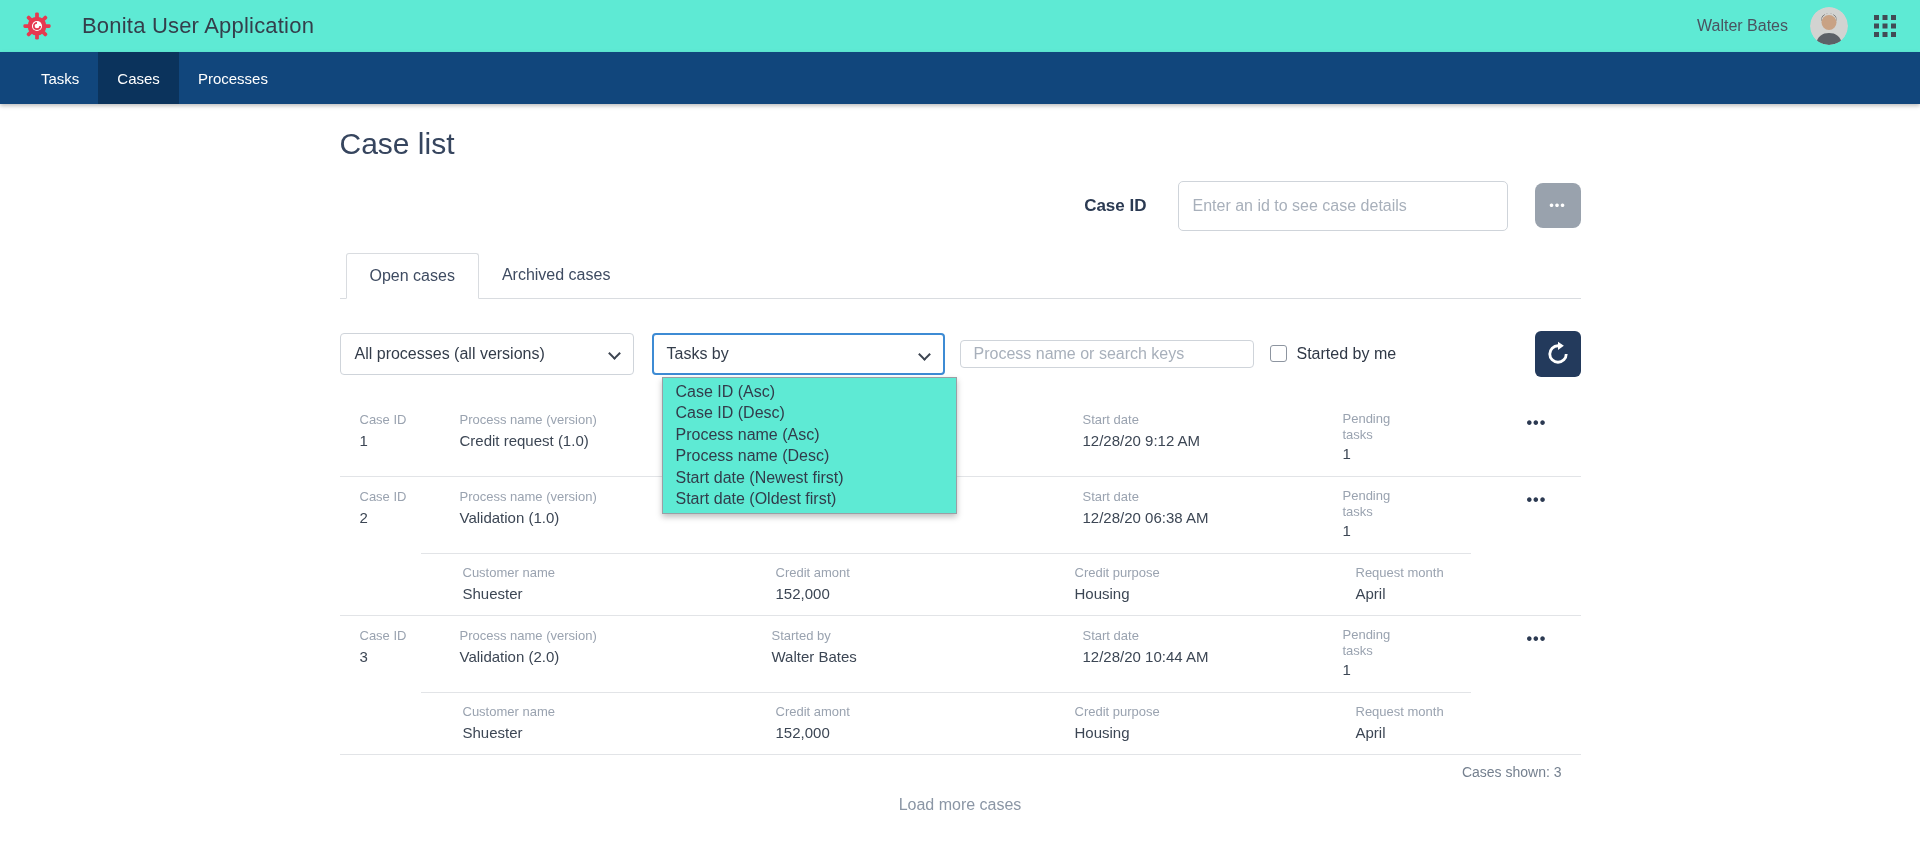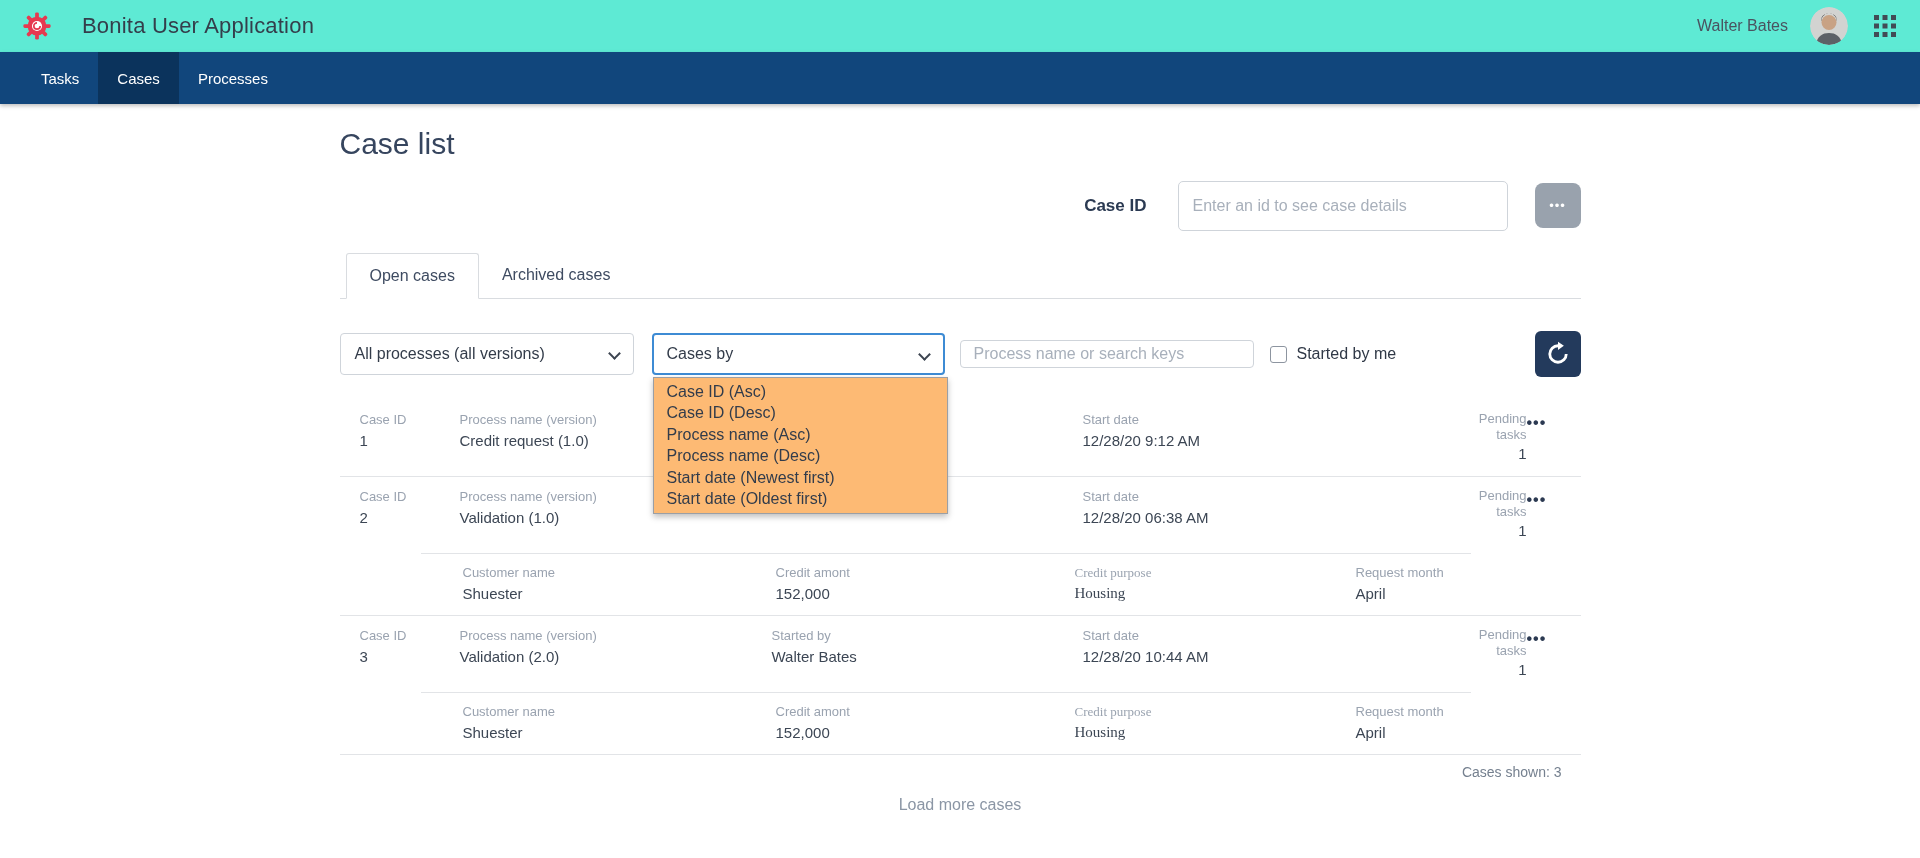--- a/index.html
+++ b/index.html
@@ -36,46 +36,46 @@
   .tab.active { border:1px solid #d9dce0; border-bottom:1px solid #fff; margin-bottom:-1px; border-radius:3px 3px 0 0; background:#fff; }
   .tab.inactive { margin-left:0; }
 
   
   .filterbar { display:flex; align-items:center; margin-top:32px; position:relative; }
   .sel { height:42px; border:1px solid #cfd4da; border-radius:4px; background:#fff; display:flex; align-items:center; padding:0 34px 0 14px; font-size:16px; color:#333c4a; cursor:pointer; position:relative; }
   .sel .chev { position:absolute; right:14px; top:15px; width:9px; height:9px; border-right:2px solid #3c4450; border-bottom:2px solid #3c4450; transform:rotate(45deg); }
   .sel-process { width:294px; margin-right:18px; }
   .sel-wrap { position:relative; width:293px; margin-right:15px; }
   .sel-sort { width:100%; border:2px solid #3d8bd4; padding-left:13px; }
-  .dropdown { position:absolute; top:44px; left:1px; width:295px; background:#fdba74; border:1px solid #9b9fa5; box-shadow:0 3px 6px rgba(0,0,0,.25); z-index:20; padding:3px 0 4px 0; }
+  .dropdown { position:absolute; top:44px; left:10px; width:295px; background:#5eead4; border:1px solid #9b9fa5; box-shadow:0 3px 6px rgba(0,0,0,.25); z-index:20; padding:3px 0 4px 0; }
   .dd-option { font-size:16px; color:#323c4b; line-height:21.4px; padding-left:13px; cursor:pointer; white-space:nowrap; }
   .search-input { width:294px; height:28px; border:1px solid #cfd4da; border-radius:4px; font-size:16px; padding:0 13px; color:#333; outline:none; margin-right:16px; }
   .search-input::placeholder { color:#a8b0bb; }
-  .cb-group { display:flex; align-items:center; }
+  .cb-group { display:flex; }
   .cb { appearance:none; -webkit-appearance:none; width:17px; height:17px; border:1px solid #8d95a0; border-radius:3px; background:#fff; cursor:pointer; margin-right:10px; }
   .cb-label { font-size:16px; color:#2f3846; cursor:pointer; }
   .refresh-btn { margin-left:auto; width:46px; height:46px; background:#233a5c; border:none; border-radius:6px; cursor:pointer; display:flex; align-items:center; justify-content:center; }
 
   
   .case-table { margin-top:23px; }
   .case-block { border-bottom:1px solid #e2e4e7; }
   .case-row { display:flex; padding:11px 0 14px 20px; }
   .lbl { font-size:13px; color:#9aa3b0; line-height:17px; }
   .val { font-size:15px; color:#3c4654; line-height:17px; margin-top:4px; }
   .col-id { width:100px; }
   .col-process { width:312px; }
   .col-started { width:311px; }
   .col-date { width:260px; }
-  .col-pending { width:184px; text-align:right; }
+  .col-pending { width:184px; text-align:left; }
   .col-pending .lbl { line-height:16px; }
   .col-pending .val { margin-top:2px; }
   .col-actions { width:54px; padding-top:3px; }
   .dots { font-size:16px; letter-spacing:1px; color:#2c3a52; font-weight:bold; cursor:pointer; }
   .case-details { margin-left:81px; margin-right:110px; border-top:1px solid #e2e4e7; display:flex; padding:10px 0 13px 42px; }
-  .d-col1 { width:313px; } .d-col2 { width:299px; } .d-col3 { width:281px;font-family:Liberation Serif, serif; } .d-col4 { flex:1; }
+  .d-col1 { width:313px; } .d-col2 { width:299px; } .d-col3 { width:281px; } .d-col4 { flex:1; }
 
   .table-footer { text-align:right; padding:9px 19px 0 0; font-size:14px; color:#75808f; }
   .load-more { text-align:center; margin-top:16px; font-size:16px; color:#8b96a5; cursor:pointer; }
 </style>
 </head>
 <body>
 
 <header class="topbar">
   <span class="logo">
     <svg viewBox="0 0 32 32" width="30" height="30">
@@ -146,21 +146,21 @@
   </div>
 
   <div class="filterbar">
     <div class="sel sel-process">
       <span>All processes (all versions)</span>
       <span class="chev"></span>
     </div>
 
     <div class="sel-wrap">
       <div class="sel sel-sort">
-        <span>Cases by</span>
+        <span>Tasks by</span>
         <span class="chev"></span>
       </div>
       <div class="dropdown">
         <div class="dd-option">Case ID (Asc)</div>
         <div class="dd-option">Case ID (Desc)</div>
         <div class="dd-option">Process name (Asc)</div>
         <div class="dd-option">Process name (Desc)</div>
         <div class="dd-option">Start date (Newest first)</div>
         <div class="dd-option">Start date (Oldest first)</div>
       </div>

